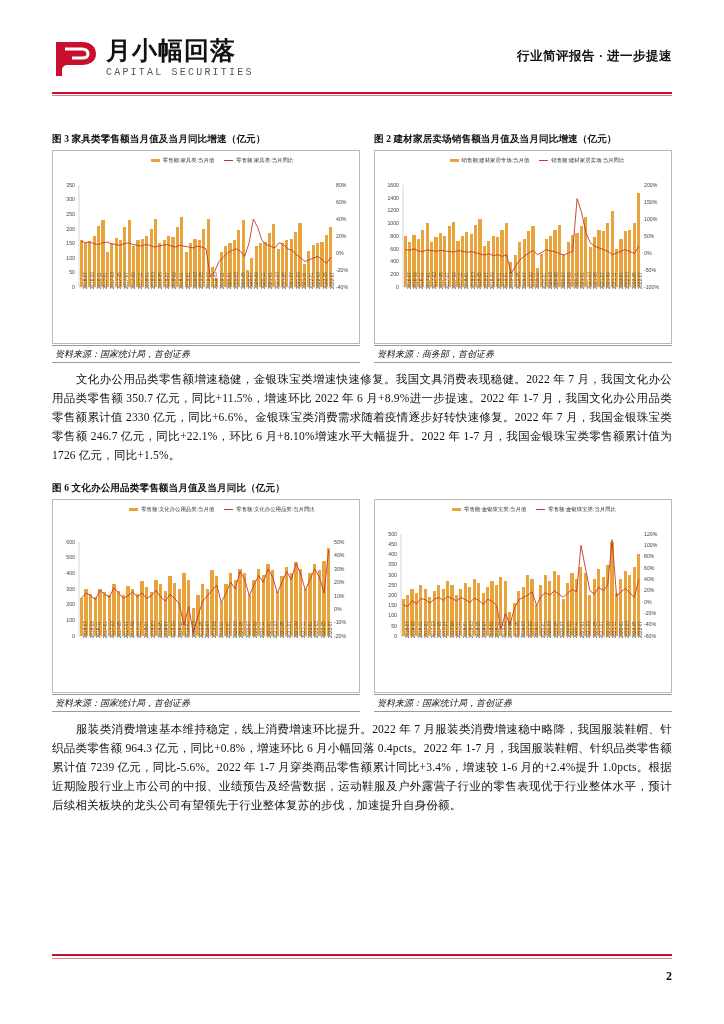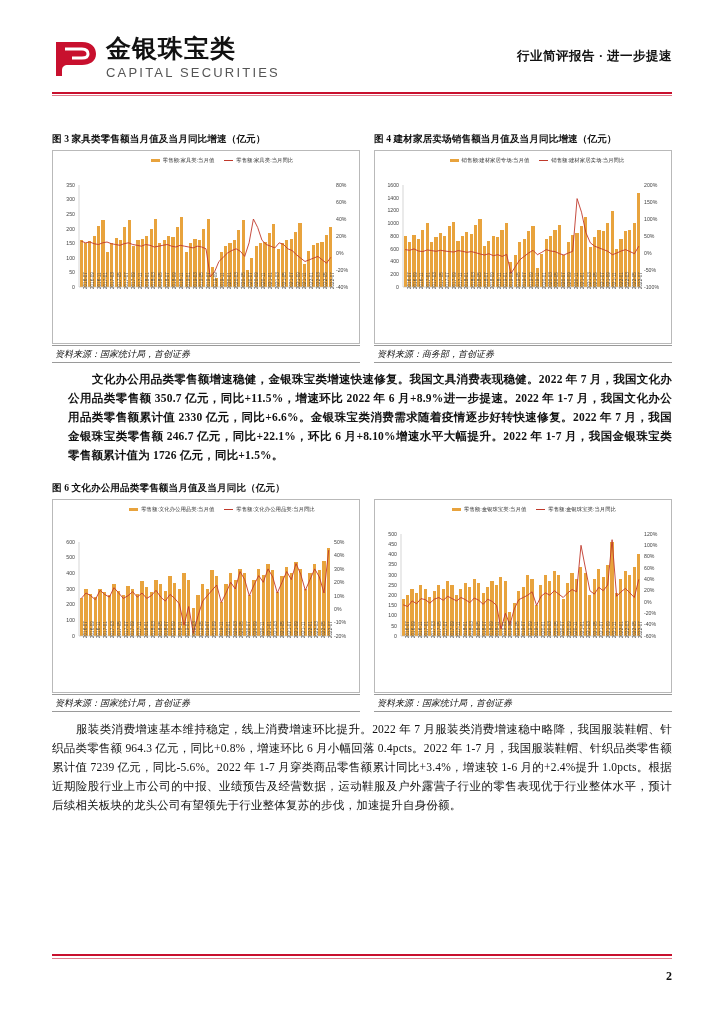--- a/index.html
+++ b/index.html
@@ -23,22 +23,22 @@
   .logo-mark{
     width:46px;height:44px;position:relative;
   }
   .logo-mark svg{display:block;}
   .logo-text{display:flex;flex-direction:column;justify-content:center;}
   .logo-cn{
     font-family:"Liberation Serif", serif;
     font-size:25px;font-weight:bold;color:#111;letter-spacing:1px;line-height:1.05;
   }
   .logo-en{
-    font-family:Liberation Sans, sans-serif;
-    font-size:13px;color:#555;letter-spacing:2.2px;margin-top:3px;
+    font-family:Liberation Mono, monospace;
+    font-size:10px;color:#555;letter-spacing:2.2px;margin-top:3px;
   }
   .header-right{
     position:absolute;right:0;top:12px;
     font-size:12.5px;font-weight:bold;color:#111;
     letter-spacing:0.5px;
   }
   .header-rule{
     position:absolute;left:52px;right:52px;top:92px;height:2px;background:#c8102e;
   }
   .header-rule2{
@@ -114,32 +114,32 @@
 
   <div class="header">
     <div class="logo-wrap">
       <div class="logo-mark">
         <svg width="46" height="44" viewBox="0 0 46 44">
           <path d="M4 6 L30 6 C40 6 44 12 44 18 C44 25 38 29 30 29 L16 29 C12 29 10 31 10 34 L10 40 L4 40 Z" fill="#c8102e"></path>
           <path d="M13 13 L30 13 C34 13 36 15 36 18 C36 21 33 22 30 22 L20 22" fill="none" stroke="#ffffff" stroke-width="3"></path>
         </svg>
       </div>
       <div class="logo-text">
-        <div class="logo-cn">金银珠宝类</div>
+        <div class="logo-cn">月小幅回落</div>
         <div class="logo-en">CAPITAL SECURITIES</div>
       </div>
     </div>
     <div class="header-right">行业简评报告 · 进一步提速</div>
   </div>
   <div class="header-rule"></div>
   <div class="header-rule2"></div>
 
 
   <div class="fig-caption" style="left:52px;top:133px;">图 3 家具类零售额当月值及当月同比增速（亿元）</div>
-  <div class="fig-caption" style="left:374px;top:133px;">图 4 建材家居卖场销售额当月值及当月同比增速（亿元）</div>
+  <div class="fig-caption" style="left:374px;top:133px;">图 2 建材家居卖场销售额当月值及当月同比增速（亿元）</div>
 
   <div class="fig-box" id="fig4" style="left:52px;top:150px;width:308px;height:194px;">
       <div class="legend" style="left: 40px; top: 6px; width: 258px; justify-content: center;">
         <div class="legend-item">
           <span class="legend-swatch" style="background: rgb(232, 163, 61);"></span>
           <span>零售额:家具类:当月值</span>
         </div>
         <div class="legend-item">
           <span class="legend-swatch line" style="background: rgb(192, 57, 43);"></span>
           <span>零售额:家具类:当月同比</span>
@@ -384,21 +384,21 @@
       <div class="xtick" style="left: 263.105px; top: 138px;">2022-07</div>
     </div>
 
   <div class="src-rule" style="left:52px;top:345px;width:308px;"></div>
   <div class="src-rule" style="left:374px;top:345px;width:298px;"></div>
   <div class="fig-source" style="left:55px;top:348px;">资料来源：国家统计局，首创证券</div>
   <div class="fig-source" style="left:377px;top:348px;">资料来源：商务部，首创证券</div>
   <div class="src-rule" style="left:52px;top:362px;width:308px;"></div>
   <div class="src-rule" style="left:374px;top:362px;width:298px;"></div>
 
-  <div class="para" style="left:68px;right:52px;top:370px;text-indent:24px;font-weight:bold;">文化办公用品类零售额增速稳健，金银珠宝类增速快速修复。我国文具消费表现稳健。2022 年 7 月，我国文化办公用品类零售额 350.7 亿元，同比+11.5%，增速环比 2022 年 6 月+8.9%进一步提速。2022 年 1-7 月，我国文化办公用品类零售额累计值 2330 亿元，同比+6.6%。金银珠宝类消费需求随着疫情逐步好转快速修复。2022 年 7 月，我国金银珠宝类零售额 246.7 亿元，同比+22.1%，环比 6 月+8.10%增速水平大幅提升。2022 年 1-7 月，我国金银珠宝类零售额累计值为 1726 亿元，同比+1.5%。</div>
+  <div class="para" style="left:52px;right:52px;top:370px;text-indent:24px;">文化办公用品类零售额增速稳健，金银珠宝类增速快速修复。我国文具消费表现稳健。2022 年 7 月，我国文化办公用品类零售额 350.7 亿元，同比+11.5%，增速环比 2022 年 6 月+8.9%进一步提速。2022 年 1-7 月，我国文化办公用品类零售额累计值 2330 亿元，同比+6.6%。金银珠宝类消费需求随着疫情逐步好转快速修复。2022 年 7 月，我国金银珠宝类零售额 246.7 亿元，同比+22.1%，环比 6 月+8.10%增速水平大幅提升。2022 年 1-7 月，我国金银珠宝类零售额累计值为 1726 亿元，同比+1.5%。</div>
 
   <div class="fig-caption" style="left:52px;top:482px;">图 6 文化办公用品类零售额当月值及当月同比（亿元）</div>
   <div class="fig-caption" style="left:374px;top:510px;font-family:Liberation Mono, monospace;">图 7 金银珠宝类零售额当月值及当月同比（亿元）</div>
 
   <div class="fig-box" id="fig6" style="left:52px;top:499px;width:308px;height:194px;">
       <div class="legend" style="left: 40px; top: 6px; width: 258px; justify-content: center;">
         <div class="legend-item">
           <span class="legend-swatch" style="background: rgb(232, 163, 61);"></span>
           <span>零售额:文化办公用品类:当月值</span>
         </div>

